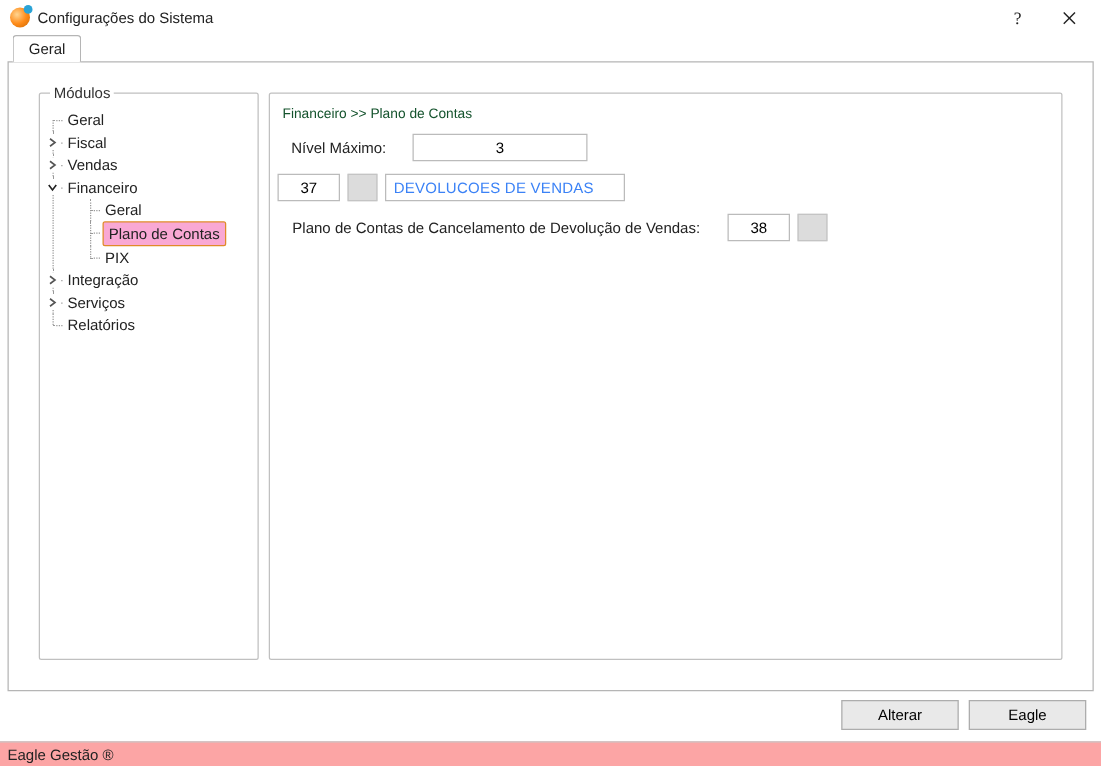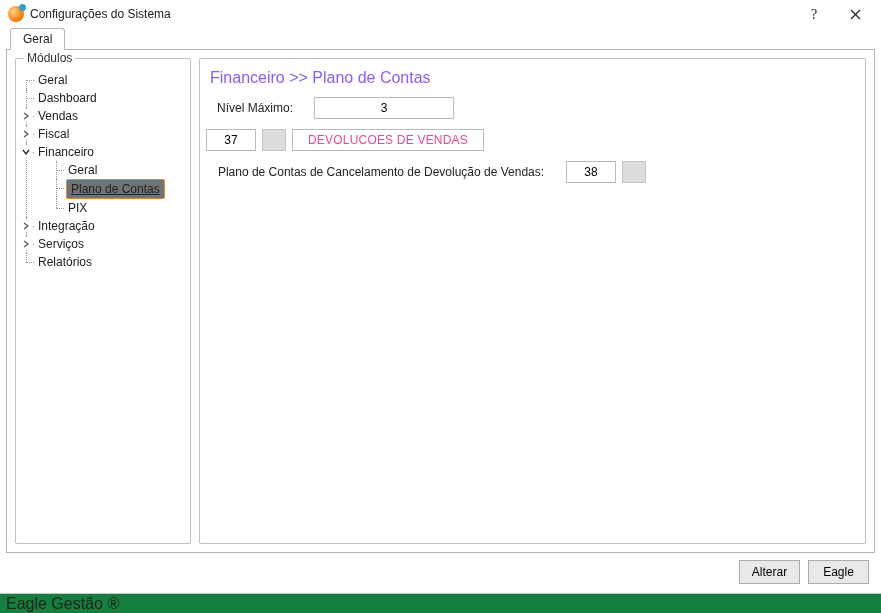--- a/index.html
+++ b/index.html
@@ -67,21 +67,21 @@
 
   
   .content {
     position: absolute;
     left: 6px; right: 6px;
     top: 49px;
     height: 504px;
     border: 1px solid #b5b5b5;
     background: #fff;
     display: flex;
-    padding: 8px;
+    padding: 24px;
     gap: 8px;
   }
 
   
   .groupbox {
     border: 1px solid #c0c0c0;
     border-radius: 2px;
     position: relative;
     padding: 10px 6px 6px 6px;
     background: #fff;
@@ -134,31 +134,30 @@
     z-index: 1;
   }
   .tree .toggle svg { display:block; }
   .tree .node-label {
     padding: 0 2px;
     display: inline-block;
   }
   .tree .selected .node-label {
     border: 1.5px solid #e08a2a;
     border-radius: 2px;
-    background: #737373;
+    background: #f9a8d4;
     padding: 0 4px;
-    text-decoration: underline;
   }
   .tree ul li { padding-left: 14px; }
 
   
   .breadcrumb {
-    font-size: 16px;
+    font-size: 11px;
     margin: 0 0 10px 4px;
-    color: #8b5cf6;
+    color: #14532d;
   }
   .form-row {
     display: flex;
     align-items: center;
     margin-bottom: 10px;
   }
   .form-row .lbl {
     flex: 0 0 360px;
     text-align: center;
     padding-right: 10px;
@@ -178,55 +177,55 @@
   .code-input { width: 50px; }
   .picker-btn {
     width: 24px; height: 22px;
     margin: 0 6px;
     background: #dcdcdc;
     border: 1px solid #c4c4c4;
     cursor: default;
   }
   .desc-input {
     width: 192px;
-    text-align: center;
-    color: #ec4899;
+    text-align: left;
+    color: #3b82f6;
     letter-spacing: 0.2px;
     overflow: hidden;
     text-overflow: clip;
   }
 
   
   .footer-buttons {
     position: absolute;
     right: 12px;
     top: 560px;
     display: flex;
     gap: 8px;
   }
   .btn {
-    width: 61px; height: 24px;
+    width: 94px; height: 24px;
     background: #e9e9e9;
     border: 1px solid #adadad;
     font-family: inherit;
     font-size: 12px;
     cursor: default;
   }
 
   
   .statusbar {
     position: absolute;
     left: 0; right: 0; bottom: 0;
     height: 20px;
     border-top: 1px solid #c7c7c7;
     padding: 2px 6px;
-    font-size: 16px;
+    font-size: 12px;
     display: flex;
     align-items: center;
-    background: #15803d;
+    background: #fca5a5;
   }
 </style>
 </head>
 <body>
 
 <div class="window">
 
   <div class="titlebar">
     <span class="app-icon"></span>
     <span class="title">Configurações do Sistema</span>
@@ -251,41 +250,38 @@
   <div class="content">
 
     <div class="groupbox left-panel">
       <span class="legend">Módulos</span>
       <ul class="tree">
 
         <li>
           <span class="node-label">Geral</span>
         </li>
 
-        <li>
-          <span class="node-label">Dashboard</span>
-        </li>
 
 
         <li>
           <span class="toggle">
             <svg width="8" height="8" viewBox="0 0 8 8">
                 <polyline points="2,1 6,4 2,7" fill="none" stroke="#555" stroke-width="1.3"></polyline>
               </svg>
           </span>
+          <span class="node-label">Fiscal</span>
+        </li>
+
+        <li>
+          <span class="toggle">
+            <svg width="8" height="8" viewBox="0 0 8 8">
+                <polyline points="2,1 6,4 2,7" fill="none" stroke="#555" stroke-width="1.3"></polyline>
+              </svg>
+          </span>
           <span class="node-label">Vendas</span>
-        </li>
-
-        <li>
-          <span class="toggle">
-            <svg width="8" height="8" viewBox="0 0 8 8">
-                <polyline points="2,1 6,4 2,7" fill="none" stroke="#555" stroke-width="1.3"></polyline>
-              </svg>
-          </span>
-          <span class="node-label">Fiscal</span>
         </li>
 
         <li>
           <span class="toggle">
             <svg width="8" height="8" viewBox="0 0 8 8">
                 <polyline points="1,2 4,6 7,2" fill="none" stroke="#222" stroke-width="1.3"></polyline>
               </svg>
           </span>
           <span class="node-label">Financeiro</span>
           <ul>

